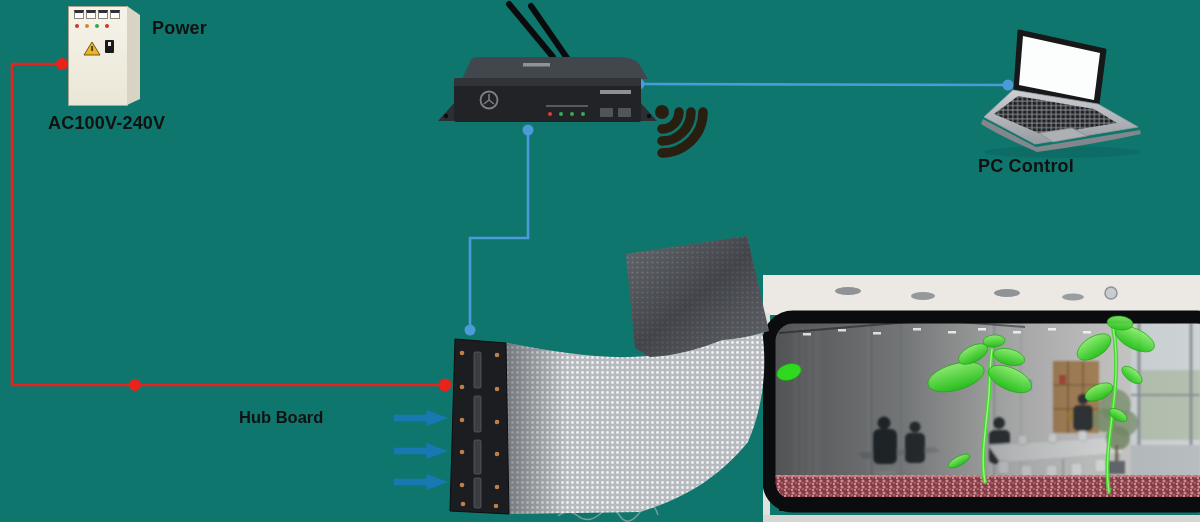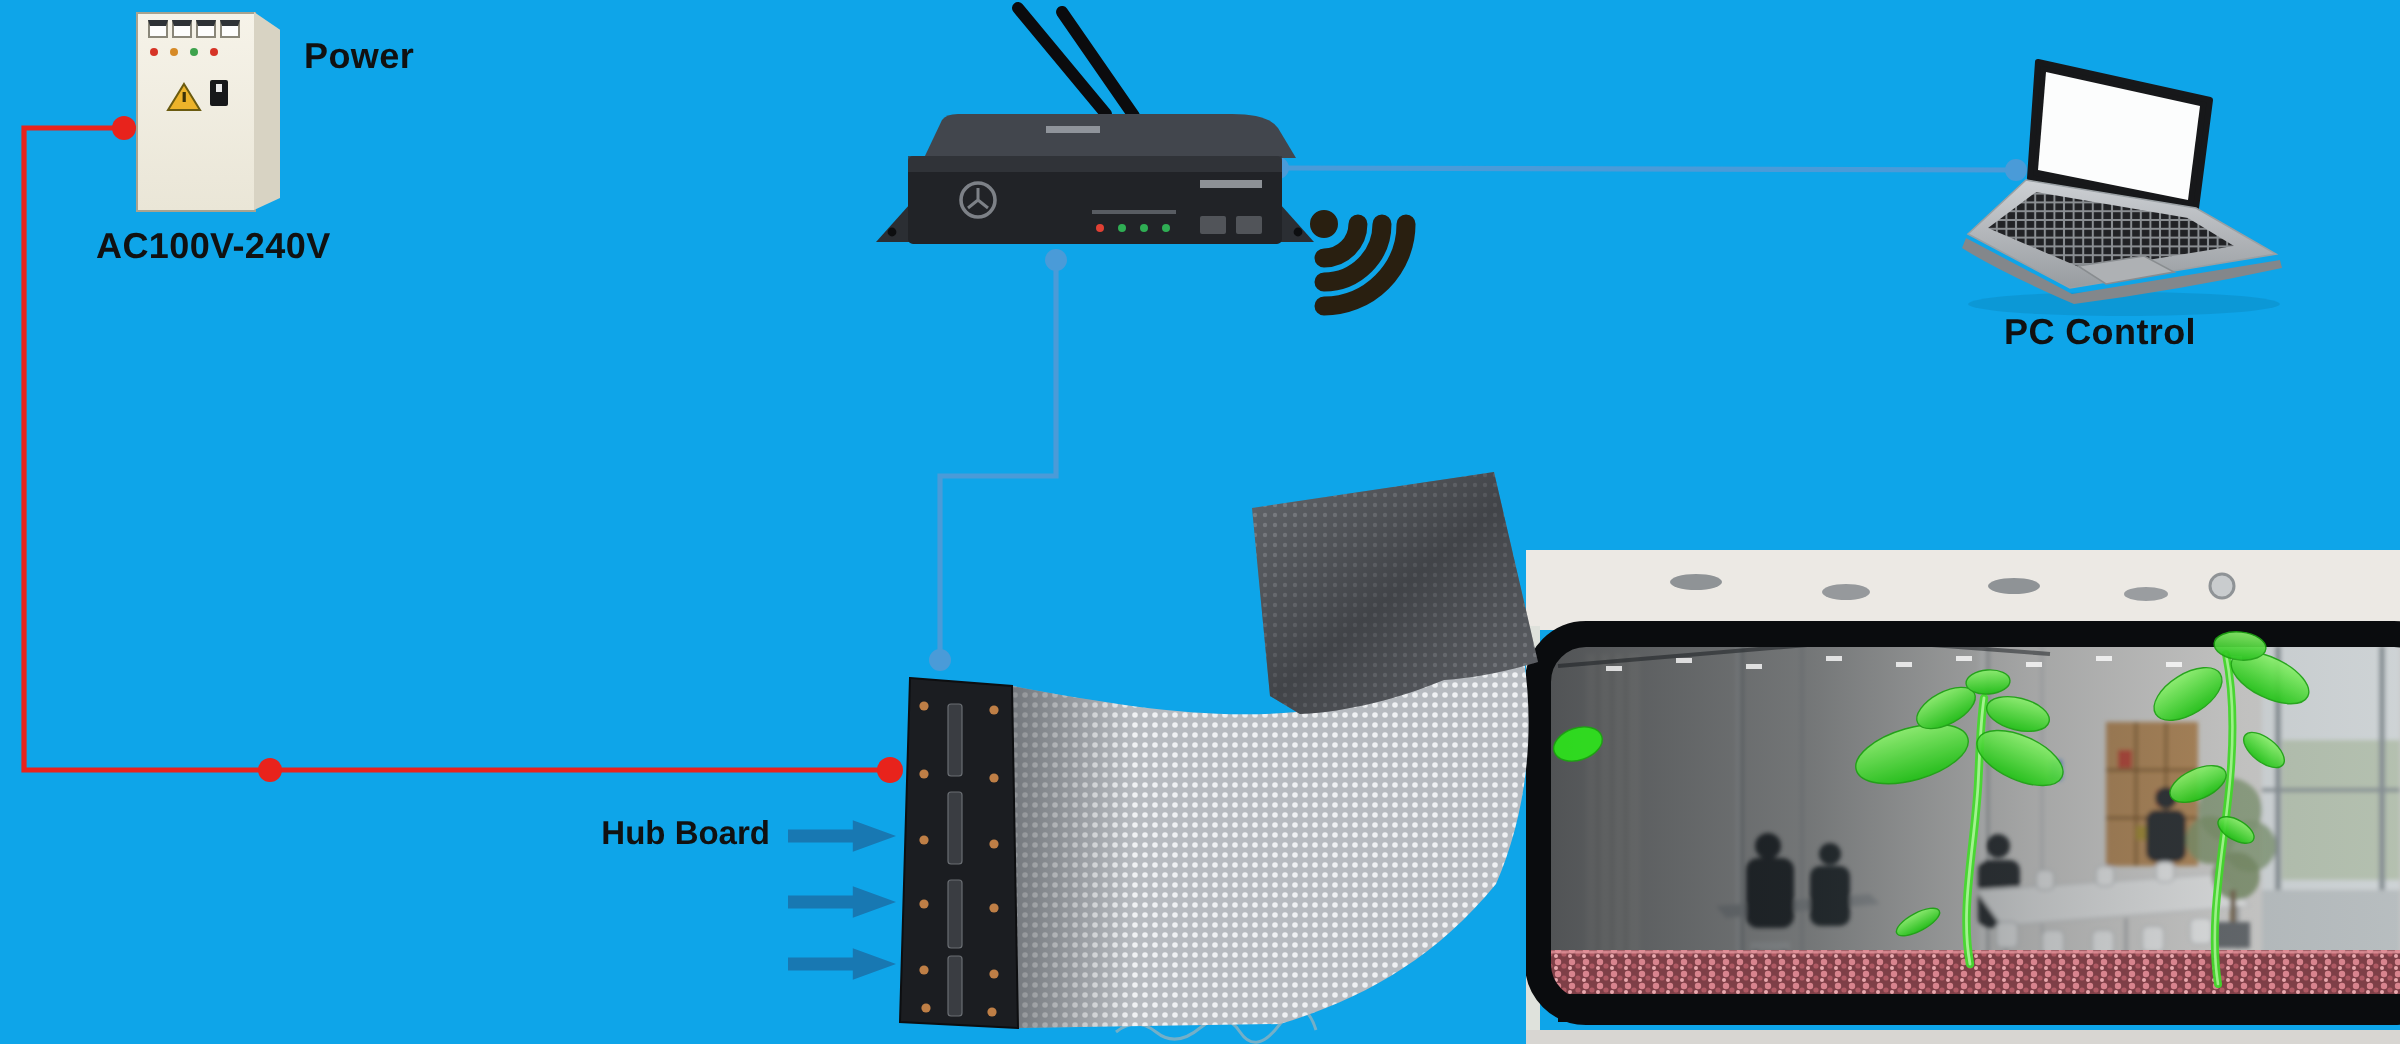--- a/index.html
+++ b/index.html
@@ -1,20 +1,20 @@
 <!DOCTYPE html>
 <html><head>
 <meta charset="utf-8">
 <style>
   html,body{margin:0;padding:0;background:#fff;}
-  .canvas{position:relative;width:1200px;height:522px;background:#0ea5e9;overflow:hidden;
+  .canvas{position:relative;width:1200px;height:522px;background:#0f766e;overflow:hidden;
           font-family:"Liberation Sans", sans-serif;}
   .abs{position:absolute;}
   .lbl{position:absolute;font-weight:bold;color:#111;font-size:17px;letter-spacing:.2px;white-space:nowrap;}
-  .callout-lbl{position:absolute;width:146px;text-align:right;font-weight:bold;color:#111;font-size:16.5px;white-space:nowrap;}
+  .callout-lbl{position:absolute;width:146px;font-weight:bold;color:#111;font-size:16.5px;white-space:nowrap;}
   .block-arrow{position:absolute;width:54px;height:18px;background:#1878b2;
        clip-path:polygon(0% 32%,60% 32%,60% 6%,100% 50%,60% 94%,60% 68%,0% 68%);}
   
   .pbox{position:absolute;left:66px;top:2px;width:80px;height:104px;}
   .pbox .face{position:absolute;left:2px;top:4px;width:58px;height:98px;
       background:linear-gradient(#f6f3e9,#eae6d7);border:1px solid #a9a38f;}
   .pbox .side{position:absolute;left:61px;top:4px;width:13px;height:99px;background:#d8d3c3;
       clip-path:polygon(0 0,100% 9%,100% 94%,0 100%);}
   .pbox .gauges{position:absolute;left:5px;top:3px;display:flex;gap:2px;}
   .pbox .gauge{width:10px;height:9px;background:#fdfdfd;border:1px solid #8a877a;border-top:3px solid #2e3237;box-sizing:border-box;}
@@ -120,21 +120,21 @@
       </pattern>
     </defs>
     <ellipse cx="1062" cy="152" rx="78" ry="6" fill="#000" opacity=".08"></ellipse>
     <polygon points="1019,31 1105,50 1098,104 1015,89" fill="#17181a" stroke="#17181a" stroke-width="3" stroke-linejoin="round"></polygon>
     <polygon points="1023,36 1100,53 1094,100 1019,85" fill="#fcfdfd"></polygon>
     <path d="M983,119 L1036,147 L1140,130 L1141,134 Q1090,145 1037,152 Q1000,136 981,124 Z" fill="#83878b"></path>
     <polygon points="1013,90 1098,104 1138,127 1035,144 984,117" fill="url(#deckG)" stroke="#9aa0a4" stroke-width=".8"></polygon>
     <polygon points="1018,96 1094,109 1117,123 1043,135 994,114" fill="url(#keysPat)"></polygon>
     <polygon points="1039,133 1072,128 1087,136 1053,142" fill="#aeb1b4" stroke="#898d90" stroke-width=".8"></polygon>
   </svg>
-  <div class="lbl" style="left:1002px;top:156px;font-size:18px">PC Control</div>
+  <div class="lbl" style="left:978px;top:156px;font-size:18px">PC Control</div>
 
   <svg class="abs" style="left:763px;top:275px" width="437" height="247" viewBox="0 0 437 247">
     <defs>
       <clipPath id="innerRect">
           <rect x="12" y="42" width="434" height="184" rx="16"></rect>
         </clipPath>
       <linearGradient id="tintG" x1="0" y1="0" x2="1" y2="0">
         <stop offset="0" stop-color="#0c1014" stop-opacity=".66"></stop>
         <stop offset=".3" stop-color="#10161a" stop-opacity=".5"></stop>
         <stop offset=".55" stop-color="#1e2428" stop-opacity=".28"></stop>

